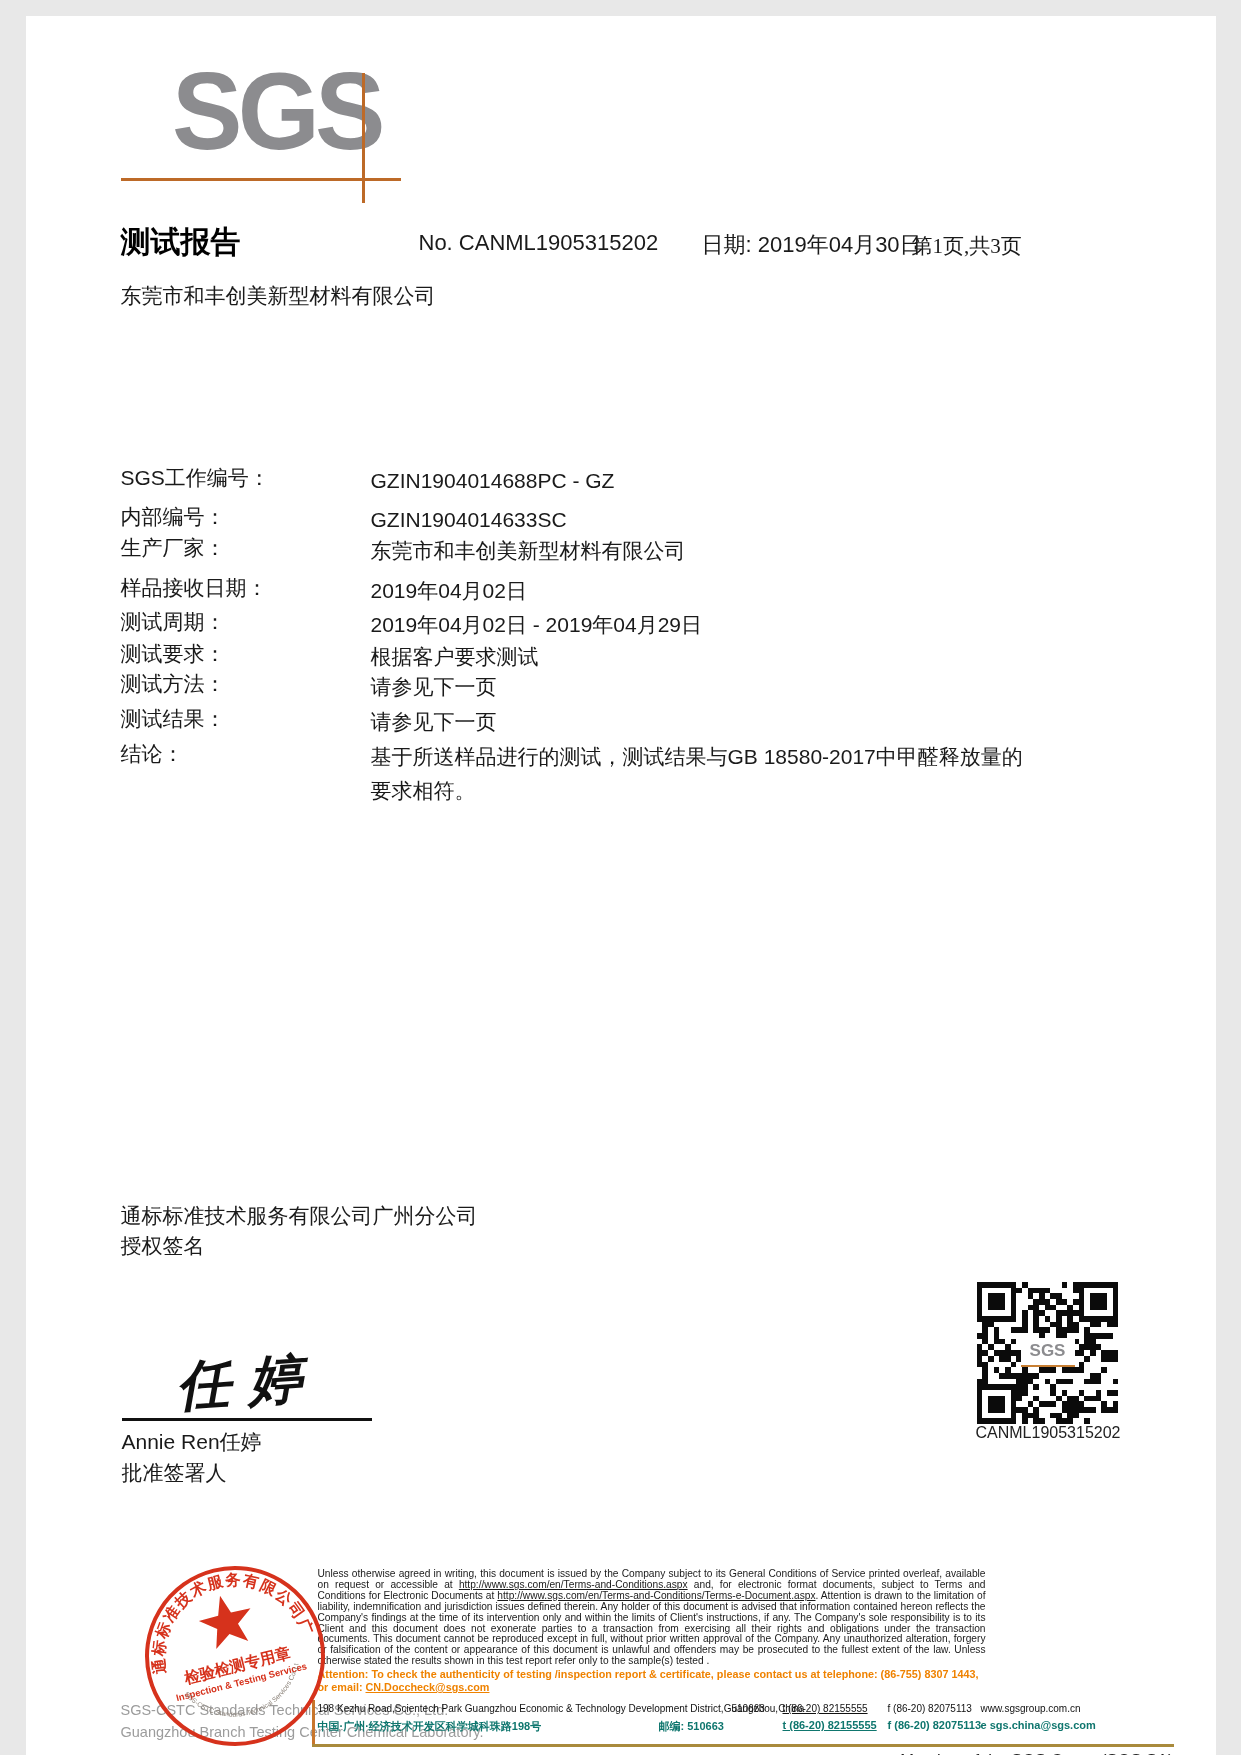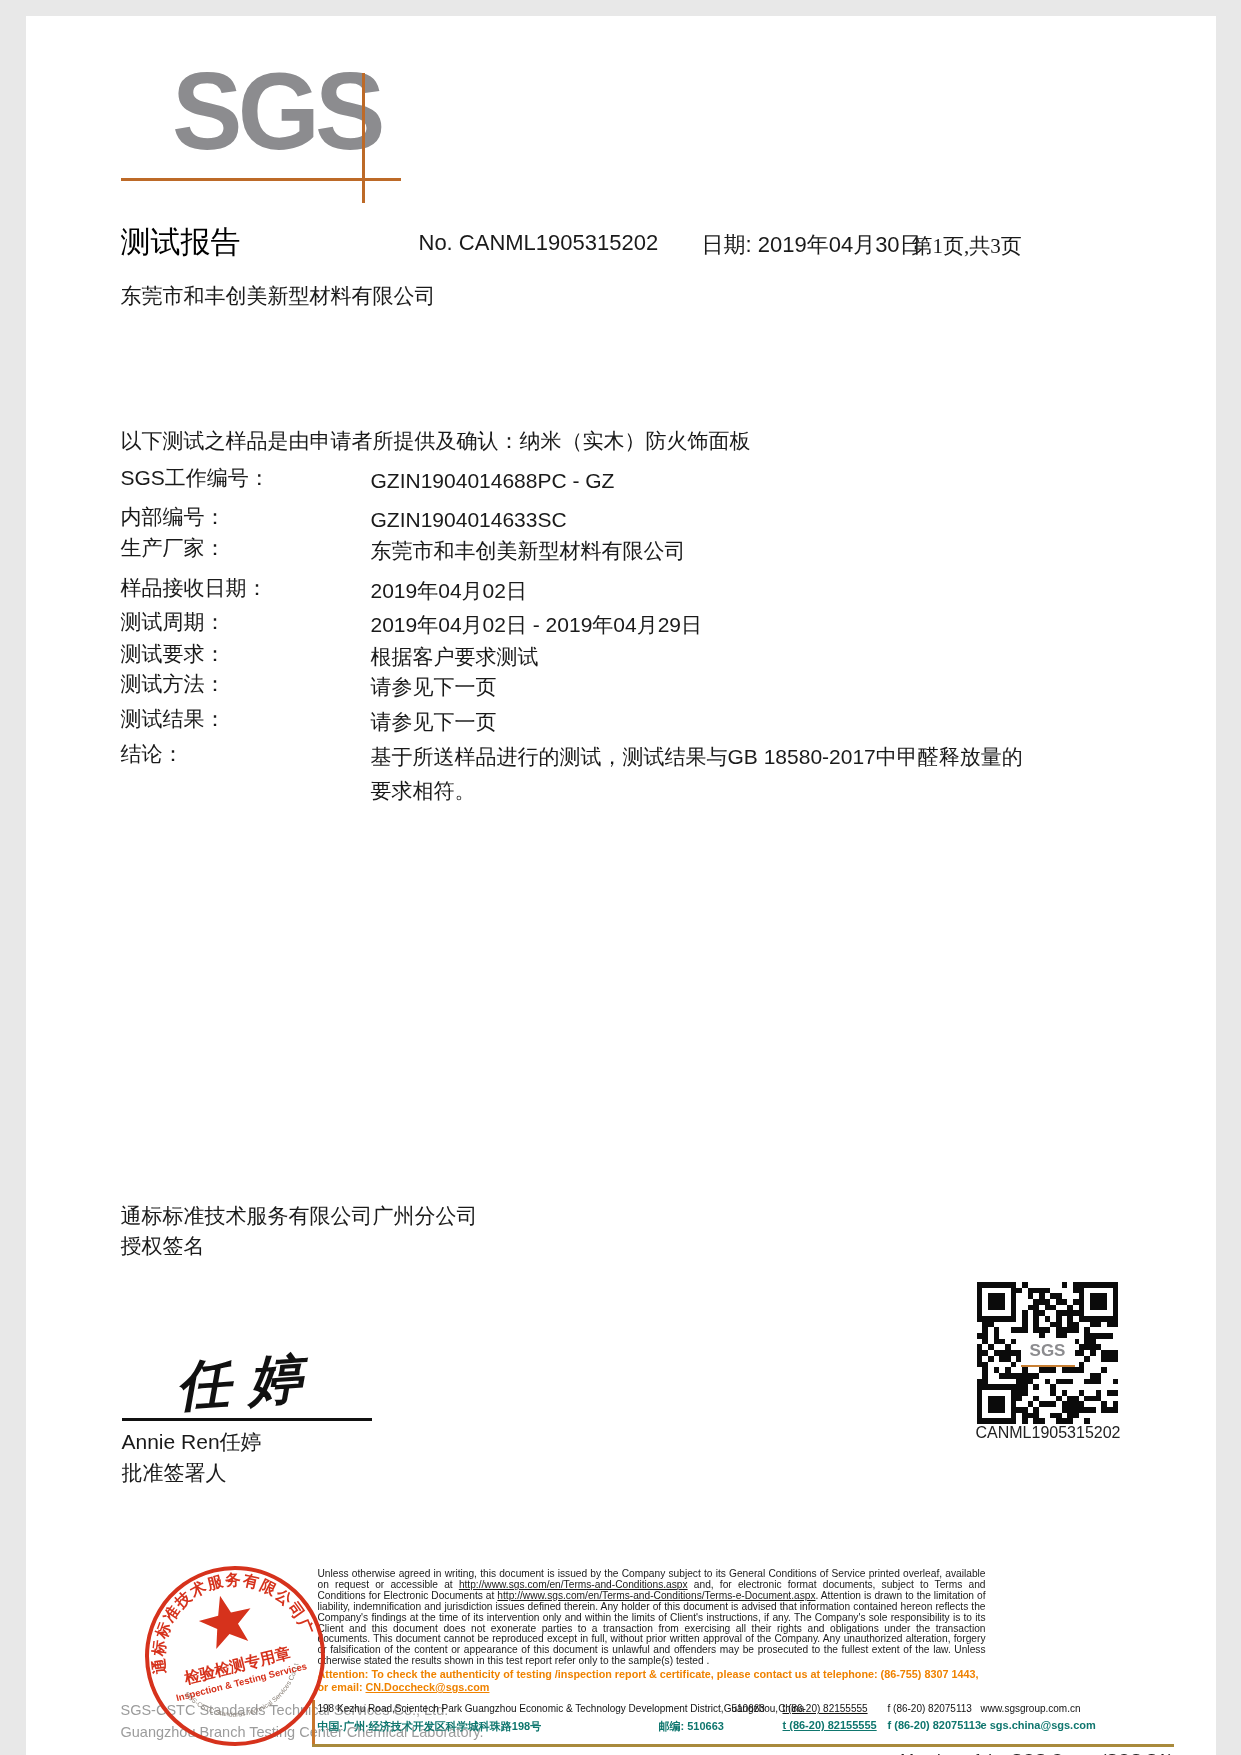--- a/index.html
+++ b/index.html
@@ -7,21 +7,21 @@
     position:relative;width:1190px;height:1755px;background:#ffffff;
     font-family:"Liberation Sans", sans-serif;color:#1a1a1a;overflow:hidden;
     margin:16px auto;
   }
   .abs{position:absolute;}
   
   #logo-text{left:146px;top:40px;font-size:110px;font-weight:800;color:#8c8c8f;
     letter-spacing:-5px;line-height:1;transform:scaleX(.96);transform-origin:left top;}
   #logo-underline{left:95px;top:162px;width:280px;height:3px;background:#bd6a28;}
   #logo-vline{left:336px;top:57px;width:3px;height:130px;background:#bd6a28;}
-  #page-title{left:95px;top:206px;font-size:30px;font-weight:400;color:#000;}
+  #page-title{left:95px;top:206px;font-size:30px;font-weight:700;color:#000;}
   #report-number{left:393px;top:214px;font-size:22px;}
   #report-date{left:676px;top:214px;font-size:22px;}
   #page-indicator{left:886px;top:216px;font-size:21px;font-family:Liberation Serif, serif;}
   
   #applicant-name{left:95px;top:266px;font-size:21px;}
   #applicant-address{left:95px;top:311px;font-size:21px;}
   #sample-statement{left:95px;top:411px;font-size:21px;}
   
   .field-row{position:absolute;left:95px;width:1050px;font-size:21px;}
   .field-label{position:absolute;left:0;top:0;white-space:nowrap;}
@@ -78,21 +78,20 @@
   <div class="abs" id="logo-underline"></div>
   <div class="abs" id="logo-vline"></div>
 
   <div class="abs" id="page-title">测试报告</div>
   <div class="abs" id="report-number">No. CANML1905315202</div>
   <div class="abs" id="report-date">日期: 2019年04月30日</div>
   <div class="abs" id="page-indicator">第1页,共3页</div>
 
   <div class="abs" id="applicant-name">东莞市和丰创美新型材料有限公司</div>
 
-  <div class="abs" id="sample-statement">以下测试之样品是由申请者所提供及确认：纳米（实木）防火饰面板</div>
 
   <div class="field-row" style="top:448px">
     <span class="field-label">SGS工作编号：</span>
     <span class="field-value">GZIN1904014688PC - GZ</span>
   </div>
   <div class="field-row" style="top:487px">
     <span class="field-label">内部编号：</span>
     <span class="field-value">GZIN1904014633SC</span>
   </div>
   <div class="field-row" style="top:518px">

